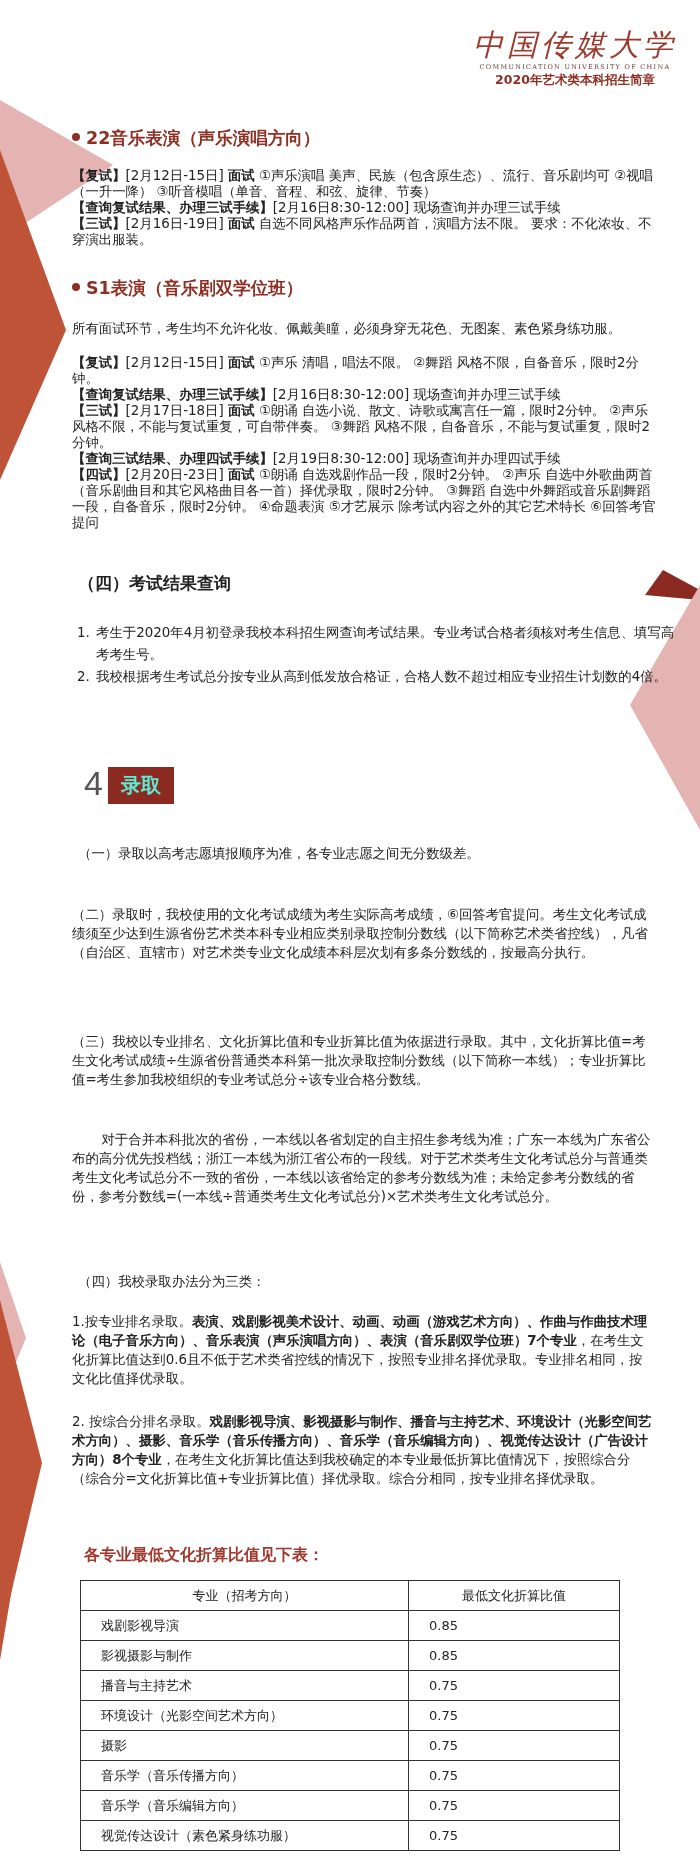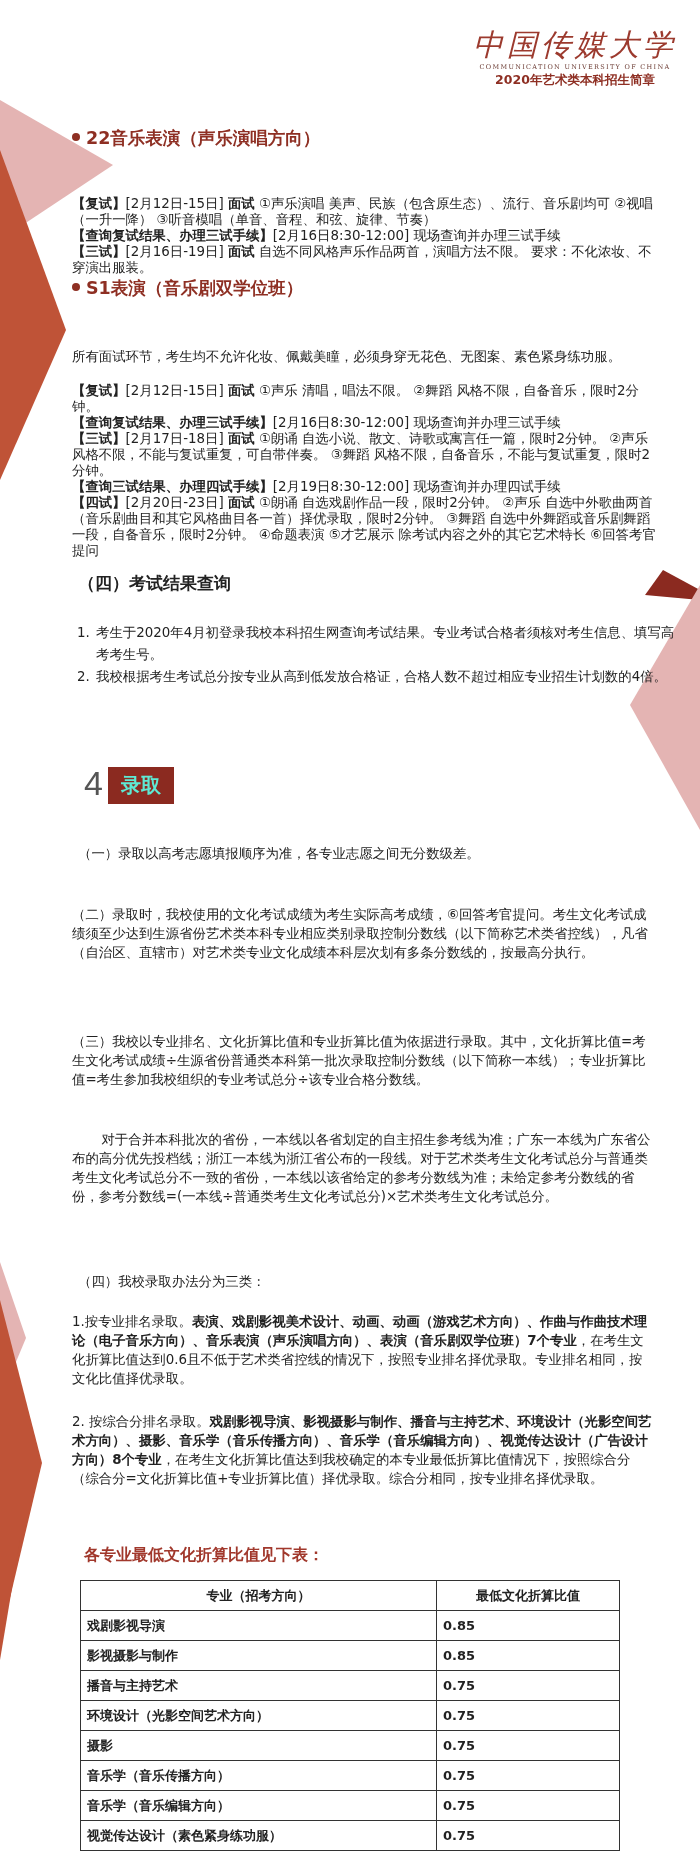--- a/index.html
+++ b/index.html
@@ -3,33 +3,33 @@
 <meta charset="utf-8">
 <style>
   html, body { margin: 0; padding: 0; background: #ffffff; }
   body { width: 700px; height: 1870px; position: relative; overflow: hidden;
          font-family: "DejaVu Sans", "Liberation Sans", sans-serif; color: #222; }
   .deco { position: absolute; left: 0; top: 0; width: 700px; height: 1870px; pointer-events: none; }
   .logo { position: absolute; left: 470px; top: 28px; width: 210px; text-align: center; }
   .logo-cn { font-family: "DejaVu Serif", serif; color: #9c3a2e; font-size: 30px; letter-spacing: 4px; line-height: 34px; font-style: italic; }
   .logo-en { font-family: "DejaVu Serif", serif; color: #6a3a32; font-size: 6.5px; letter-spacing: 1.3px; line-height: 10px; }
   .logo-sub { color: #8e2f23; font-size: 12.5px; font-weight: bold; line-height: 16px; }
-  .content { position: absolute; left: 72px; width: 590px; font-size: 13.4px; line-height: 16px; margin-top: 28px; }
+  .content { position: absolute; left: 72px; width: 590px; font-size: 13.4px; line-height: 16px; }
   .h-bullet { position: absolute; left: 72px; font-size: 17.5px; font-weight: bold; color: #8e2f23; }
   .h-bullet .dot { display: inline-block; width: 8px; height: 8px; border-radius: 50%; background: #8e2f23; margin-right: 6px; vertical-align: middle; position: relative; top: -2px; }
   b { font-weight: bold; }
   .sec-title { position: absolute; left: 78px; font-size: 17px; font-weight: bold; color: #222; }
   ol.results { position: absolute; left: 72px; width: 590px; margin: 0; padding: 0 0 0 22px; font-size: 13.4px; line-height: 22px; }
   ol.results li { padding-left: 2px; }
   .big4 { position: absolute; left: 84px; top: 763px; font-size: 34px; color: #555; font-family: "Liberation Sans", sans-serif; line-height: 40px; }
   .lq-box { position: absolute; left: 108px; top: 767px; width: 66px; height: 37px; background: #8b2a20; color: #5eead4; font-size: 20px; font-weight: bold; line-height: 37px; text-align: center; }
   .para { position: absolute; left: 72px; width: 580px; font-size: 13.4px; line-height: 19px; }
   .red-h { position: absolute; left: 84px; top: 1545px; font-size: 16px; font-weight: bold; color: #a1382c; }
   table.ratio { position: absolute; left: 80px; top: 1580px; width: 540px; border-collapse: collapse; font-size: 13px; }
-  table.ratio th, table.ratio td { border: 1px solid #333; height: 29px; padding: 0 6px; font-weight: bold; }
+  table.ratio th, table.ratio td { border: 1px solid #333; height: 29px; padding: 0 20px; font-weight: normal; }
   table.ratio th { text-align: center; }
   table.ratio td.val { text-align: left; width: 170px; }
 </style>
 </head>
 <body>
 
 <svg class="deco" viewBox="0 0 700 1870" width="700" height="1870">
   <polygon points="0,100 113,165 0,240" fill="#e4b4b3"></polygon>
   <polygon points="0,150 66,330 0,480" fill="#bf5337"></polygon>
   <polygon points="663,570 645,595 700,600 700,590" fill="#8b2a20"></polygon>

